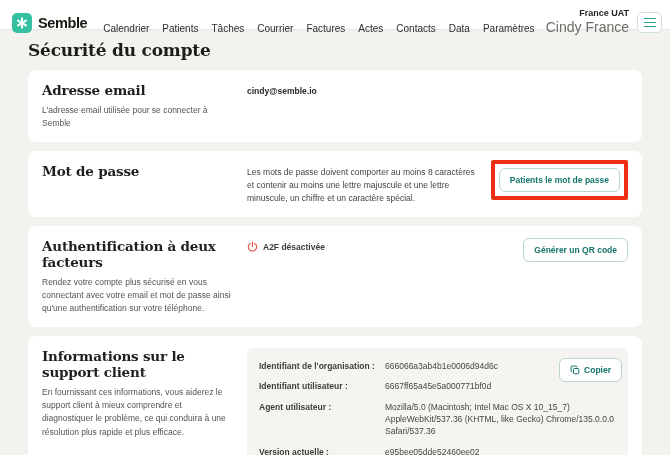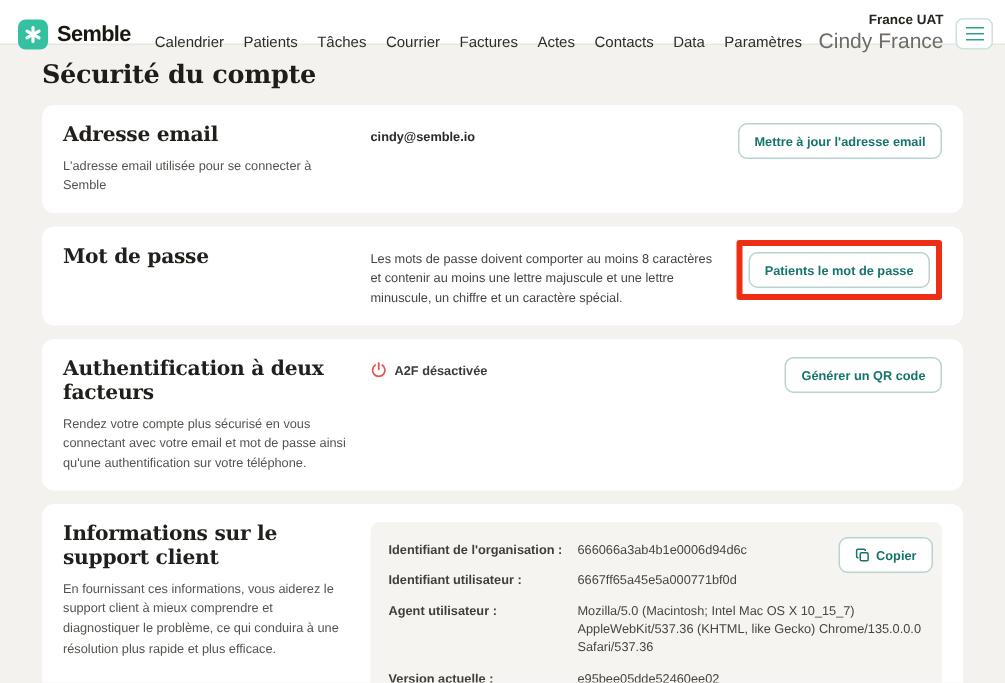--- a/index.html
+++ b/index.html
@@ -103,23 +103,20 @@
   <h1>Sécurité du compte</h1>
 
   <section class="card" id="card-email" style="min-height:66px;">
     <div class="card-left">
       <div class="card-title">Adresse email</div>
       <div class="card-desc">L'adresse email utilisée pour se connecter à Semble</div>
     </div>
     <div class="card-mid">
       <span class="email-value">cindy@semble.io</span>
     </div>
-    <div class="card-right">
-      <button class="btn">Mettre à jour l'adresse email</button>
-    </div>
   </section>
 
   <section class="card" id="card-password" style="min-height:56px;">
     <div class="card-left">
       <div class="card-title">Mot de passe</div>
     </div>
     <div class="card-mid">Les mots de passe doivent comporter au moins 8 caractères et contenir au moins une lettre majuscule et une lettre minuscule, un chiffre et un caractère spécial.</div>
     <div class="card-right">
       <div class="annotation">
         <button class="btn">Patients le mot de passe</button>

